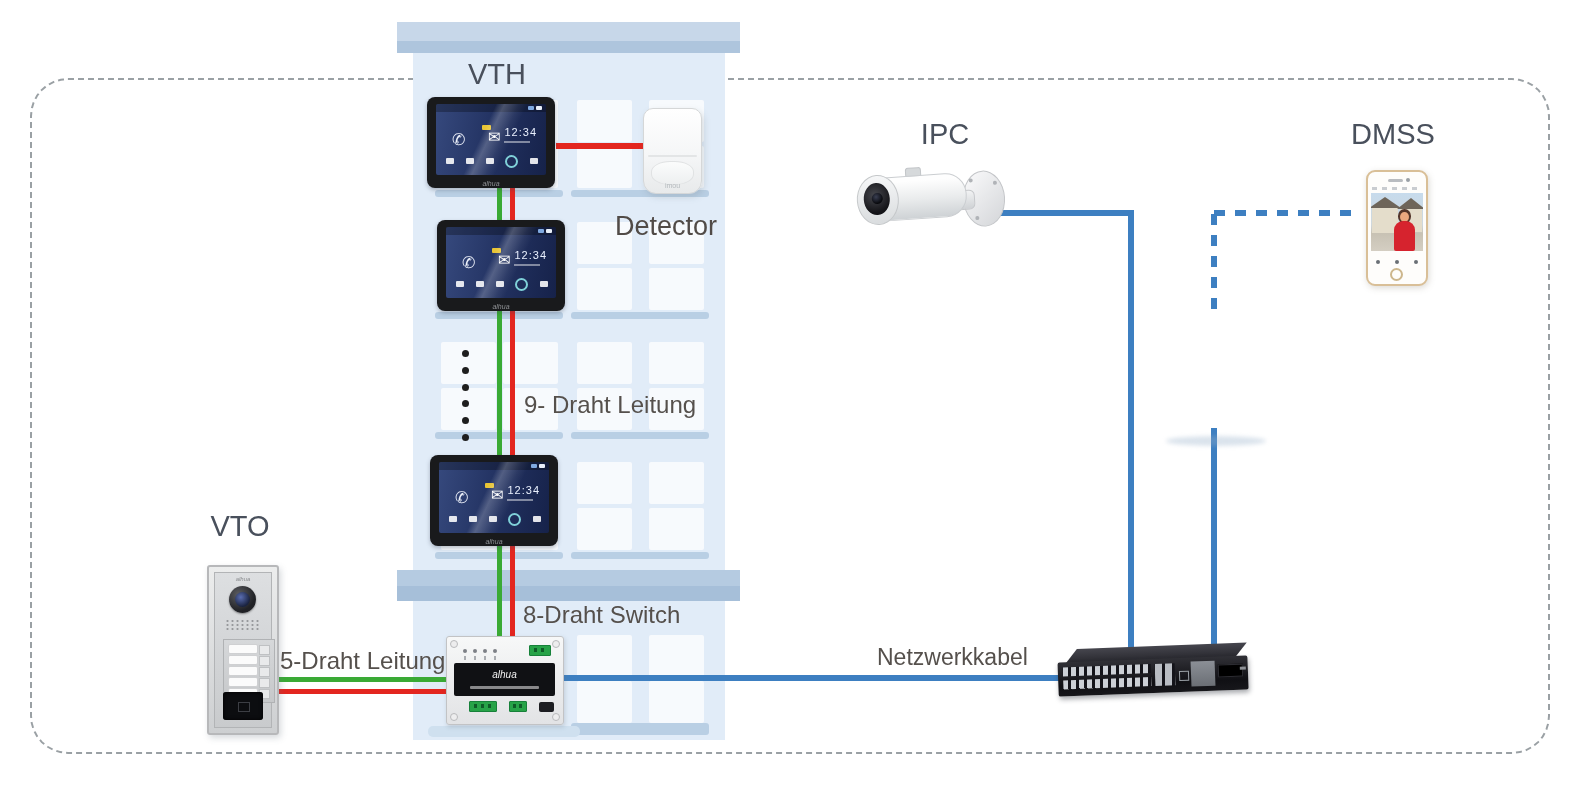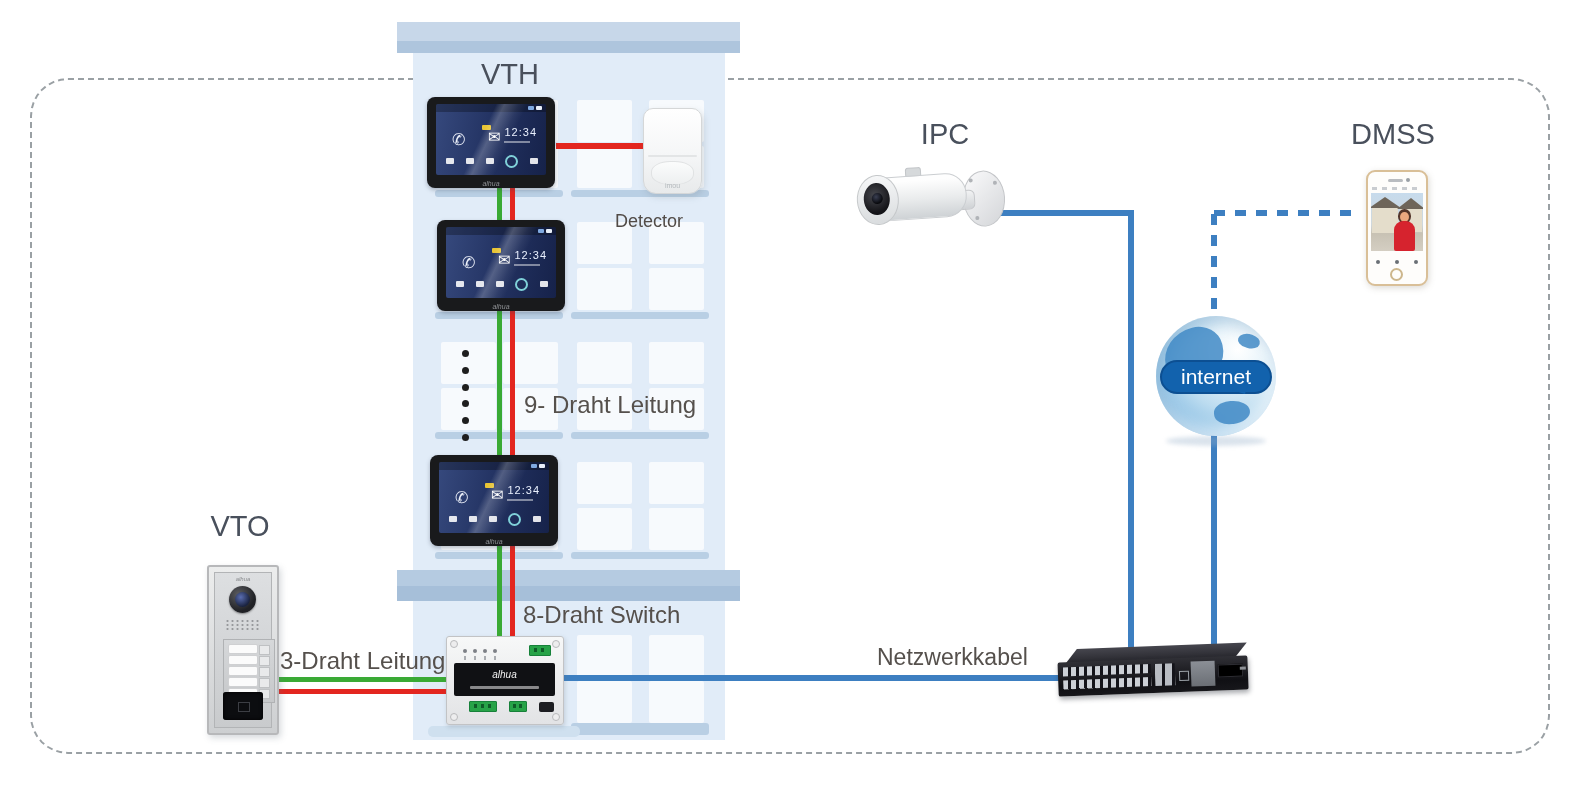--- a/index.html
+++ b/index.html
@@ -241,25 +241,25 @@
 
   <div class="abs dotcol" style="left:462px;top:350px;z-index:6;">
     <span style="top:0"></span>
       <span style="top:17px"></span>
       <span style="top:34px"></span>
     <span style="top:50px"></span>
       <span style="top:67px"></span>
       <span style="top:84px"></span>
   </div>
 
-  <div class="abs title" style="left:465px;top:58px;width:90px;">VTH</div>
-  <div class="abs title" style="left:615px;top:211px;font-size:18px;text-align:left;color:#514b47;">Detector</div>
+  <div class="abs title" style="left:452px;top:58px;width:90px;">VTH</div>
+  <div class="abs title" style="left:615px;top:211px;font-size:27px;text-align:left;color:#514b47;">Detector</div>
   <div class="abs lbl" style="left:524px;top:391px;">9- Draht Leitung</div>
   <div class="abs title" style="left:200px;top:510px;width:80px;">VTO</div>
-  <div class="abs lbl" style="left:280px;top:647px;">3-Draht Leitung</div>
+  <div class="abs lbl" style="left:280px;top:647px;">5-Draht Leitung</div>
   <div class="abs lbl" style="left:523px;top:601px;">8-Draht Switch</div>
   <div class="abs lbl" style="left:877px;top:644px;font-size:23px;">Netzwerkkabel</div>
   <div class="abs title" style="left:905px;top:118px;width:80px;">IPC</div>
   <div class="abs title" style="left:1350px;top:118px;width:86px;">DMSS</div>
 
   <div class="abs vth" style="left:427px;top:97px;">
     <div class="vth-screen">
       <div class="vth-status">
           <i style="right:12px;"></i>
           <i class="b2" style="right:4px;"></i>
@@ -415,26 +415,20 @@
     <div class="ipc-arm"></div>
     <div class="ipc-knob"></div>
     <div class="ipc-body"></div>
     <div class="ipc-hood"></div>
     <div class="ipc-lens">
         <i></i>
       </div>
   </div>
 
   <div class="abs globe-shadow"></div>
-  <div class="abs globe">
-    <div class="land asia"></div>
-    <div class="land jp"></div>
-    <div class="land aus"></div>
-    <div class="net-pill">internet</div>
-  </div>
 
   <div class="abs phone">
     <div class="ph-spk"></div>
     <div class="ph-cam"></div>
     <div class="ph-status"></div>
     <div class="ph-screen">
       <div class="house h1"></div>
       <div class="house h2"></div>
       <div class="w-hair"></div>
       <div class="w-head"></div>

